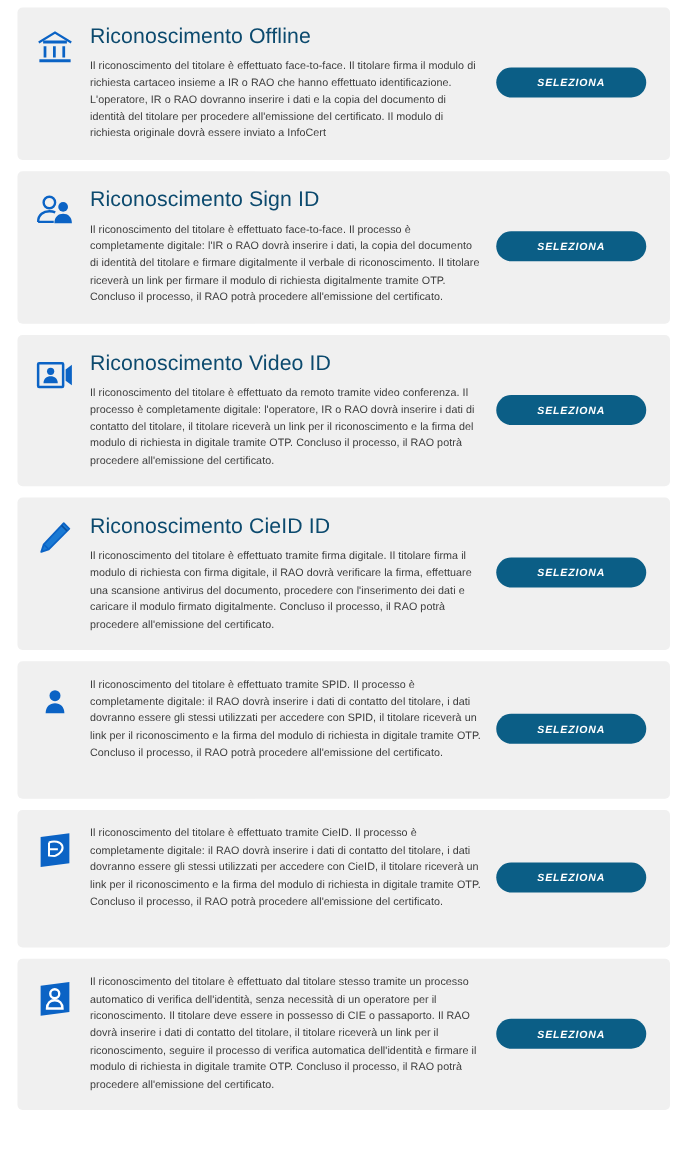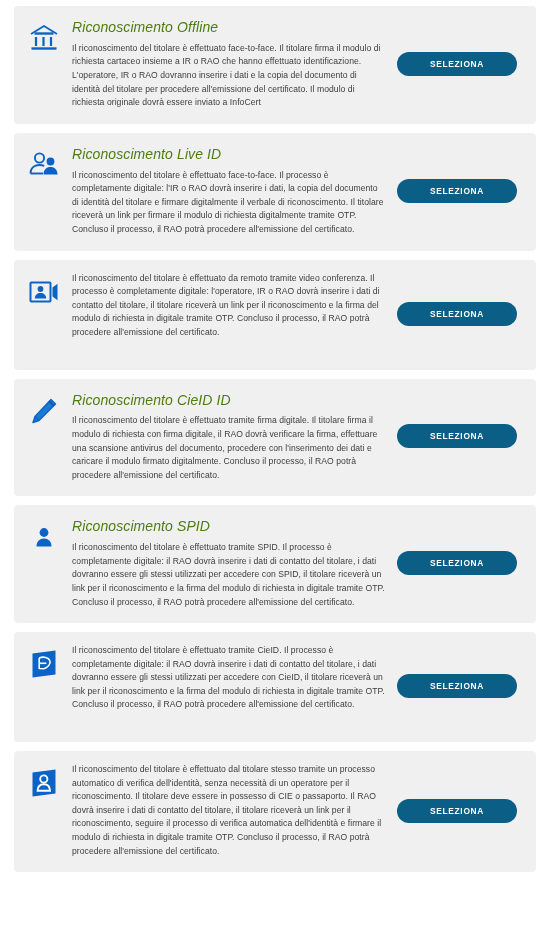--- a/index.html
+++ b/index.html
@@ -37,27 +37,26 @@
     margin-right: 10px;
     margin-top: 2px;
   }
   .card-icon svg { display: block; }
   .card-body {
     flex: 1;
     min-width: 0;
     padding-right: 6px;
   }
   .card-title {
-    font-size: 14px;
-    color: #4d7c0f;
+    font-size: 17px;
+    color: #0c4a6e;
     font-weight: 400;
     line-height: 1.35;
     margin: 0 0 5px 0;
     letter-spacing: 0.1px;
-    font-style: italic;
   }
   .card-desc {
     font-size: 8.6px;
     color: #3c3c3c;
     line-height: 1.58;
     margin: 0;
     max-width: 335px;
     letter-spacing: 0.05px;
   }
   .card-action {
@@ -75,20 +74,21 @@
     background: #0b5e86;
     color: #ffffff;
     border: none;
     border-radius: 17px;
     font-family: "Liberation Sans", sans-serif;
     font-size: 8.4px;
     font-weight: bold;
     letter-spacing: 0.7px;
     text-align: center;
     cursor: pointer;
+    font-style: italic;
   }
 </style>
 </head>
 <body>
 
 <div id="cards-container">
     <div class="card">
       <div class="card-icon">
         <svg id="tpl-bank-building-icon" width="34" height="34" viewBox="0 0 34 34">
     <g fill="none" stroke="#0b63c5" stroke-width="1.7">
@@ -115,41 +115,42 @@
       <path d="M3.5 25.5 C3.5 19.5 8 17 12.5 17 C14.2 17 15.8 17.3 17.2 17.9"></path>
       <path d="M3.5 25.5 L16 25.5"></path>
     </g>
     <g fill="#0b63c5">
       <circle cx="23.5" cy="13.5" r="3.9"></circle>
       <path d="M16.5 26.5 C16.5 21.6 19.6 19 23.5 19 C27.4 19 30.5 21.6 30.5 26.5 Z"></path>
     </g>
   </svg>
       </div>
       <div class="card-body">
-        <h3 class="card-title">Riconoscimento Live ID</h3>
+        <h3 class="card-title">Riconoscimento Sign ID</h3>
         <p class="card-desc">Il riconoscimento del titolare è effettuato face-to-face. Il processo è completamente digitale: l'IR o RAO dovrà inserire i dati, la copia del documento di identità del titolare e firmare digitalmente il verbale di riconoscimento. Il titolare riceverà un link per firmare il modulo di richiesta digitalmente tramite OTP. Concluso il processo, il RAO potrà procedere all'emissione del certificato.</p>
       </div>
       <div class="card-action">
         <button class="select-btn">SELEZIONA</button>
       </div>
     </div>
     <div class="card">
       <div class="card-icon">
         <svg id="tpl-video-camera-person-icon" width="34" height="34" viewBox="0 0 34 34">
     <g fill="none" stroke="#0b63c5" stroke-width="2">
       <rect x="3.5" y="7.5" width="20" height="19" rx="0.8"></rect>
     </g>
     <g fill="#0b63c5">
       <circle cx="13.5" cy="14" r="2.9"></circle>
       <path d="M7.8 23.6 C7.8 19.9 10.3 18 13.5 18 C16.7 18 19.2 19.9 19.2 23.6 Z"></path>
       <path d="M25.5 12.5 L30.5 8.8 L30.5 25.2 L25.5 21.5 Z"></path>
     </g>
   </svg>
       </div>
       <div class="card-body">
+        <h3 class="card-title">Riconoscimento Video ID</h3>
         <p class="card-desc">Il riconoscimento del titolare è effettuato da remoto tramite video conferenza. Il processo è completamente digitale: l'operatore, IR o RAO dovrà inserire i dati di contatto del titolare, il titolare riceverà un link per il riconoscimento e la firma del modulo di richiesta in digitale tramite OTP. Concluso il processo, il RAO potrà procedere all'emissione del certificato.</p>
       </div>
       <div class="card-action">
         <button class="select-btn">SELEZIONA</button>
       </div>
     </div>
     <div class="card">
       <div class="card-icon">
         <svg id="tpl-pen-icon" width="34" height="34" viewBox="0 0 34 34">
     <g>
@@ -170,21 +171,20 @@
     <div class="card">
       <div class="card-icon">
         <svg id="tpl-person-spid-icon" width="34" height="34" viewBox="0 0 34 34">
     <g fill="#0b63c5">
       <circle cx="17" cy="12.5" r="4.4"></circle>
       <path d="M9.5 26.5 C9.5 21.4 12.8 18.5 17 18.5 C21.2 18.5 24.5 21.4 24.5 26.5 Z"></path>
     </g>
   </svg>
       </div>
       <div class="card-body">
-        <h3 class="card-title">Riconoscimento SPID</h3>
         <p class="card-desc">Il riconoscimento del titolare è effettuato tramite SPID. Il processo è completamente digitale: il RAO dovrà inserire i dati di contatto del titolare, i dati dovranno essere gli stessi utilizzati per accedere con SPID, il titolare riceverà un link per il riconoscimento e la firma del modulo di richiesta in digitale tramite OTP. Concluso il processo, il RAO potrà procedere all'emissione del certificato.</p>
       </div>
       <div class="card-action">
         <button class="select-btn">SELEZIONA</button>
       </div>
     </div>
     <div class="card">
       <div class="card-icon">
         <svg id="tpl-cieid-card-icon" width="34" height="34" viewBox="0 0 34 34">
     <g>

